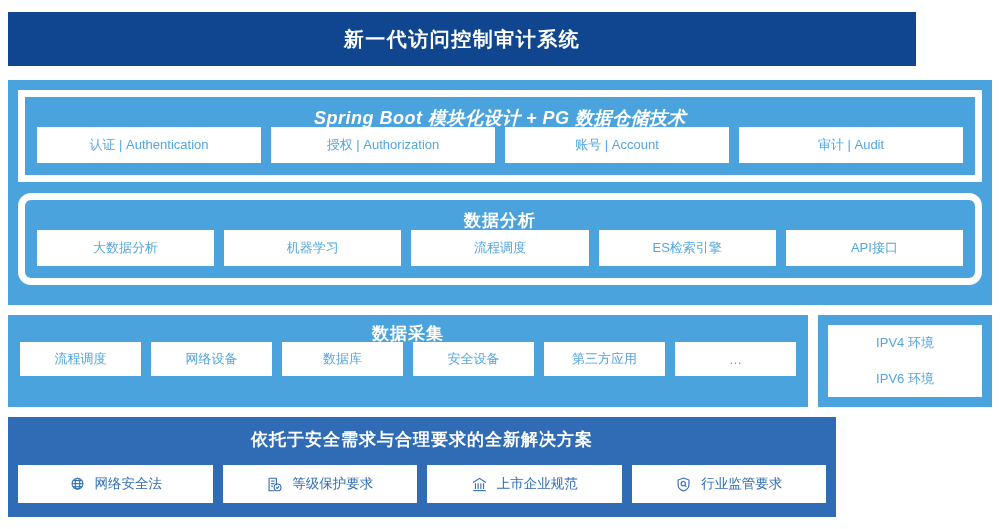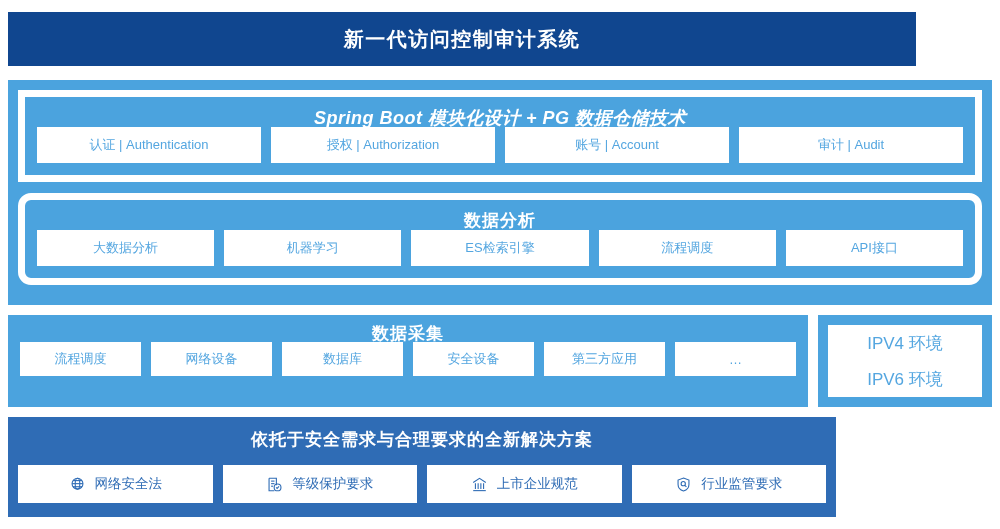--- a/index.html
+++ b/index.html
@@ -133,21 +133,21 @@
     width: 174px;
     height: 92px;
     box-sizing: border-box;
     padding: 10px;
     display: flex;
     flex-direction: column;
     justify-content: space-between;
   }
   #section-ip .card {
     height: 31px;
-    font-size: 17px;
+    font-size: 13px;
   }
 
   
   #section-compliance {
     left: 8px;
     top: 417px;
     width: 828px;
     height: 100px;
     padding: 8px;
     box-sizing: border-box;
@@ -208,24 +208,24 @@
     <div class="panel" id="panel-analysis">
       <div class="panel-heading">数据分析</div>
       <div class="card-row">
         <div class="card">
           <span>大数据分析</span>
         </div>
         <div class="card">
           <span>机器学习</span>
         </div>
         <div class="card">
+          <span>流程调度</span>
+        </div>
+        <div class="card">
           <span>ES检索引擎</span>
-        </div>
-        <div class="card">
-          <span>流程调度</span>
         </div>
         <div class="card">
           <span>API接口</span>
         </div>
       </div>
     </div>
 
   </div>
 
   <div class="band band-light" id="section-collect">

